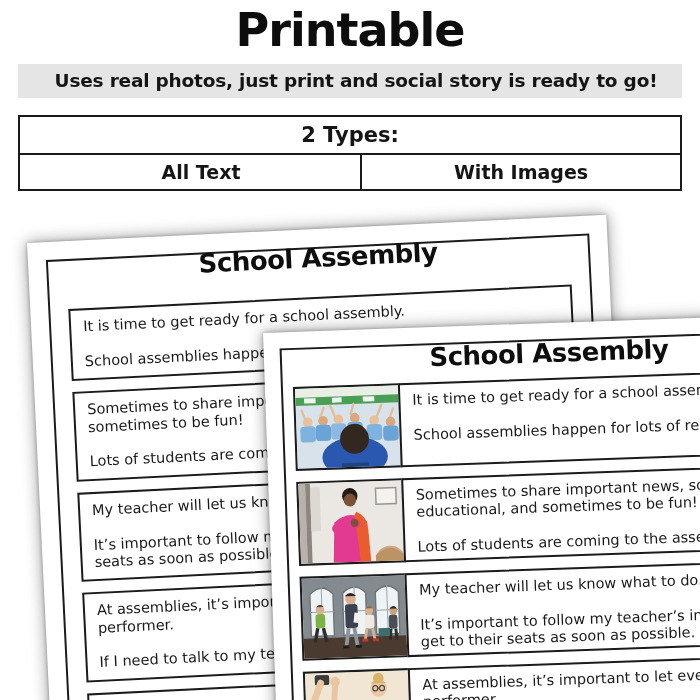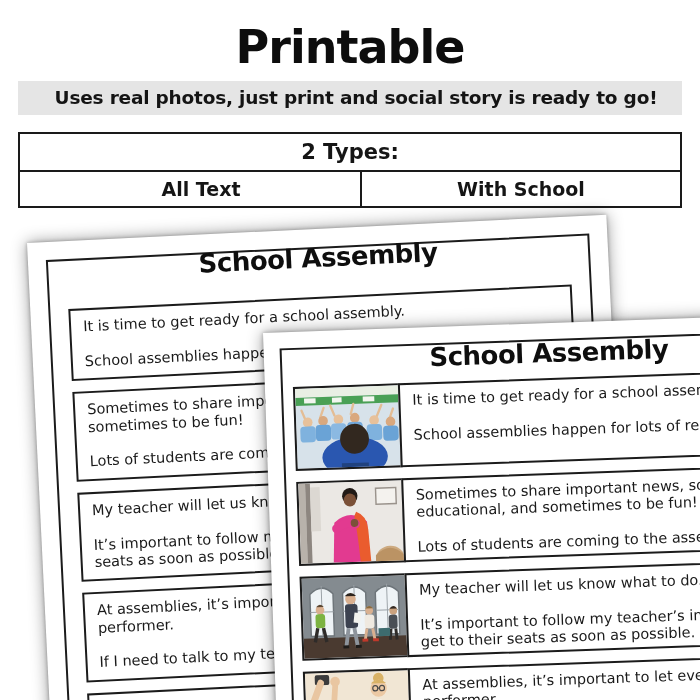--- a/index.html
+++ b/index.html
@@ -4,21 +4,21 @@
 <style>
   html,body{margin:0;padding:0;}
   body{
     width:700px;height:700px;overflow:hidden;position:relative;
     background:#ffffff;
     font-family:"DejaVu Sans","Liberation Sans",sans-serif;
     color:#151515;
   }
   
   .main-title{
-    margin:0;padding-top:20px;text-align:center;
+    margin:0;padding-top:3px;text-align:center;
     font-size:46px;font-weight:700;letter-spacing:-1px;color:#0d0d0d;
   }
   .banner{
     margin:7px 18px 0 18px;background:#e5e5e5;
     text-align:center;font-size:18.5px;font-weight:700;letter-spacing:-.2px;
     padding:6px 0 7px 12px;color:#141414;
   }
   .types-table{
     margin:17px 18px 0 18px;border:2px solid #1a1a1a;
   }
@@ -81,21 +81,21 @@
 <body>
 
 <h1 class="main-title">Printable</h1>
 
 <div class="banner">Uses real photos, just print and social story is ready to go!</div>
 
 <div class="types-table">
   <div class="types-header">2 Types:</div>
   <div class="types-row">
     <div class="types-cell first">All Text</div>
-    <div class="types-cell">With School</div>
+    <div class="types-cell">With Images</div>
   </div>
 </div>
 
 <div class="page page-back">
   <div class="page-border"></div>
   <div class="page-title">School Assembly</div>
   <div class="bp-content">
     <div class="tbox story-text">It is time to get ready for a school assembly.
 
 School assemblies happen for lots of reasons.</div>

